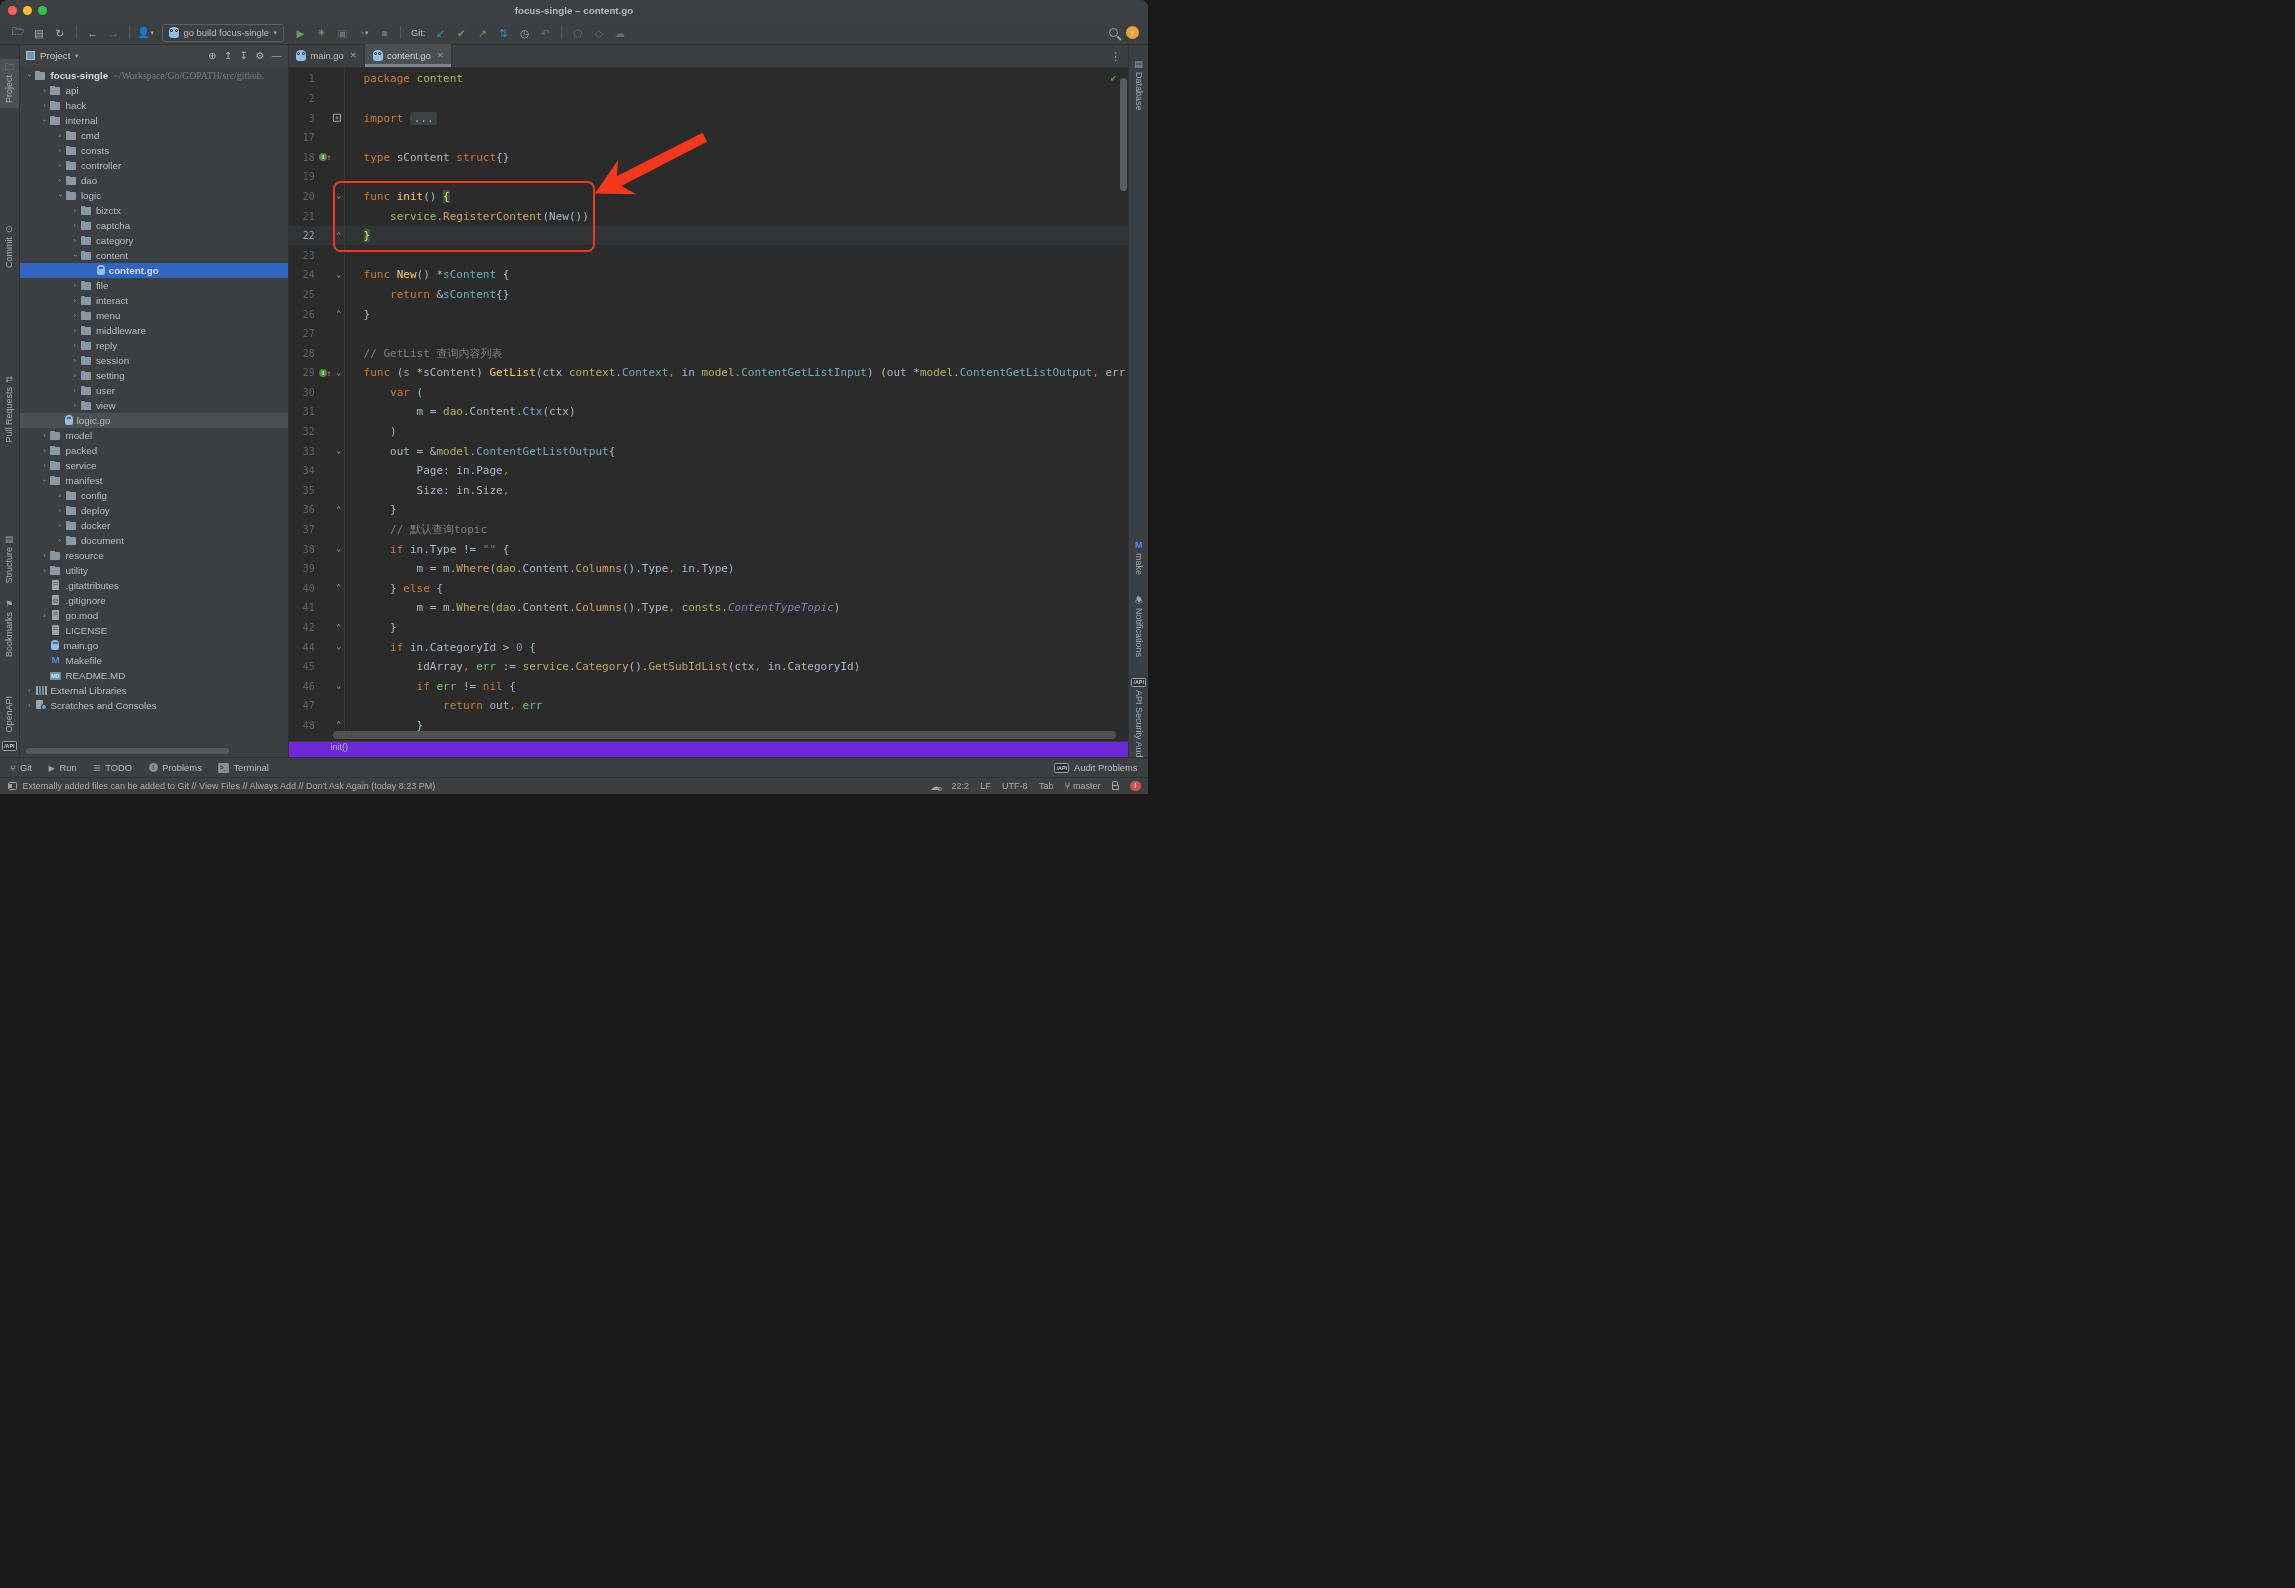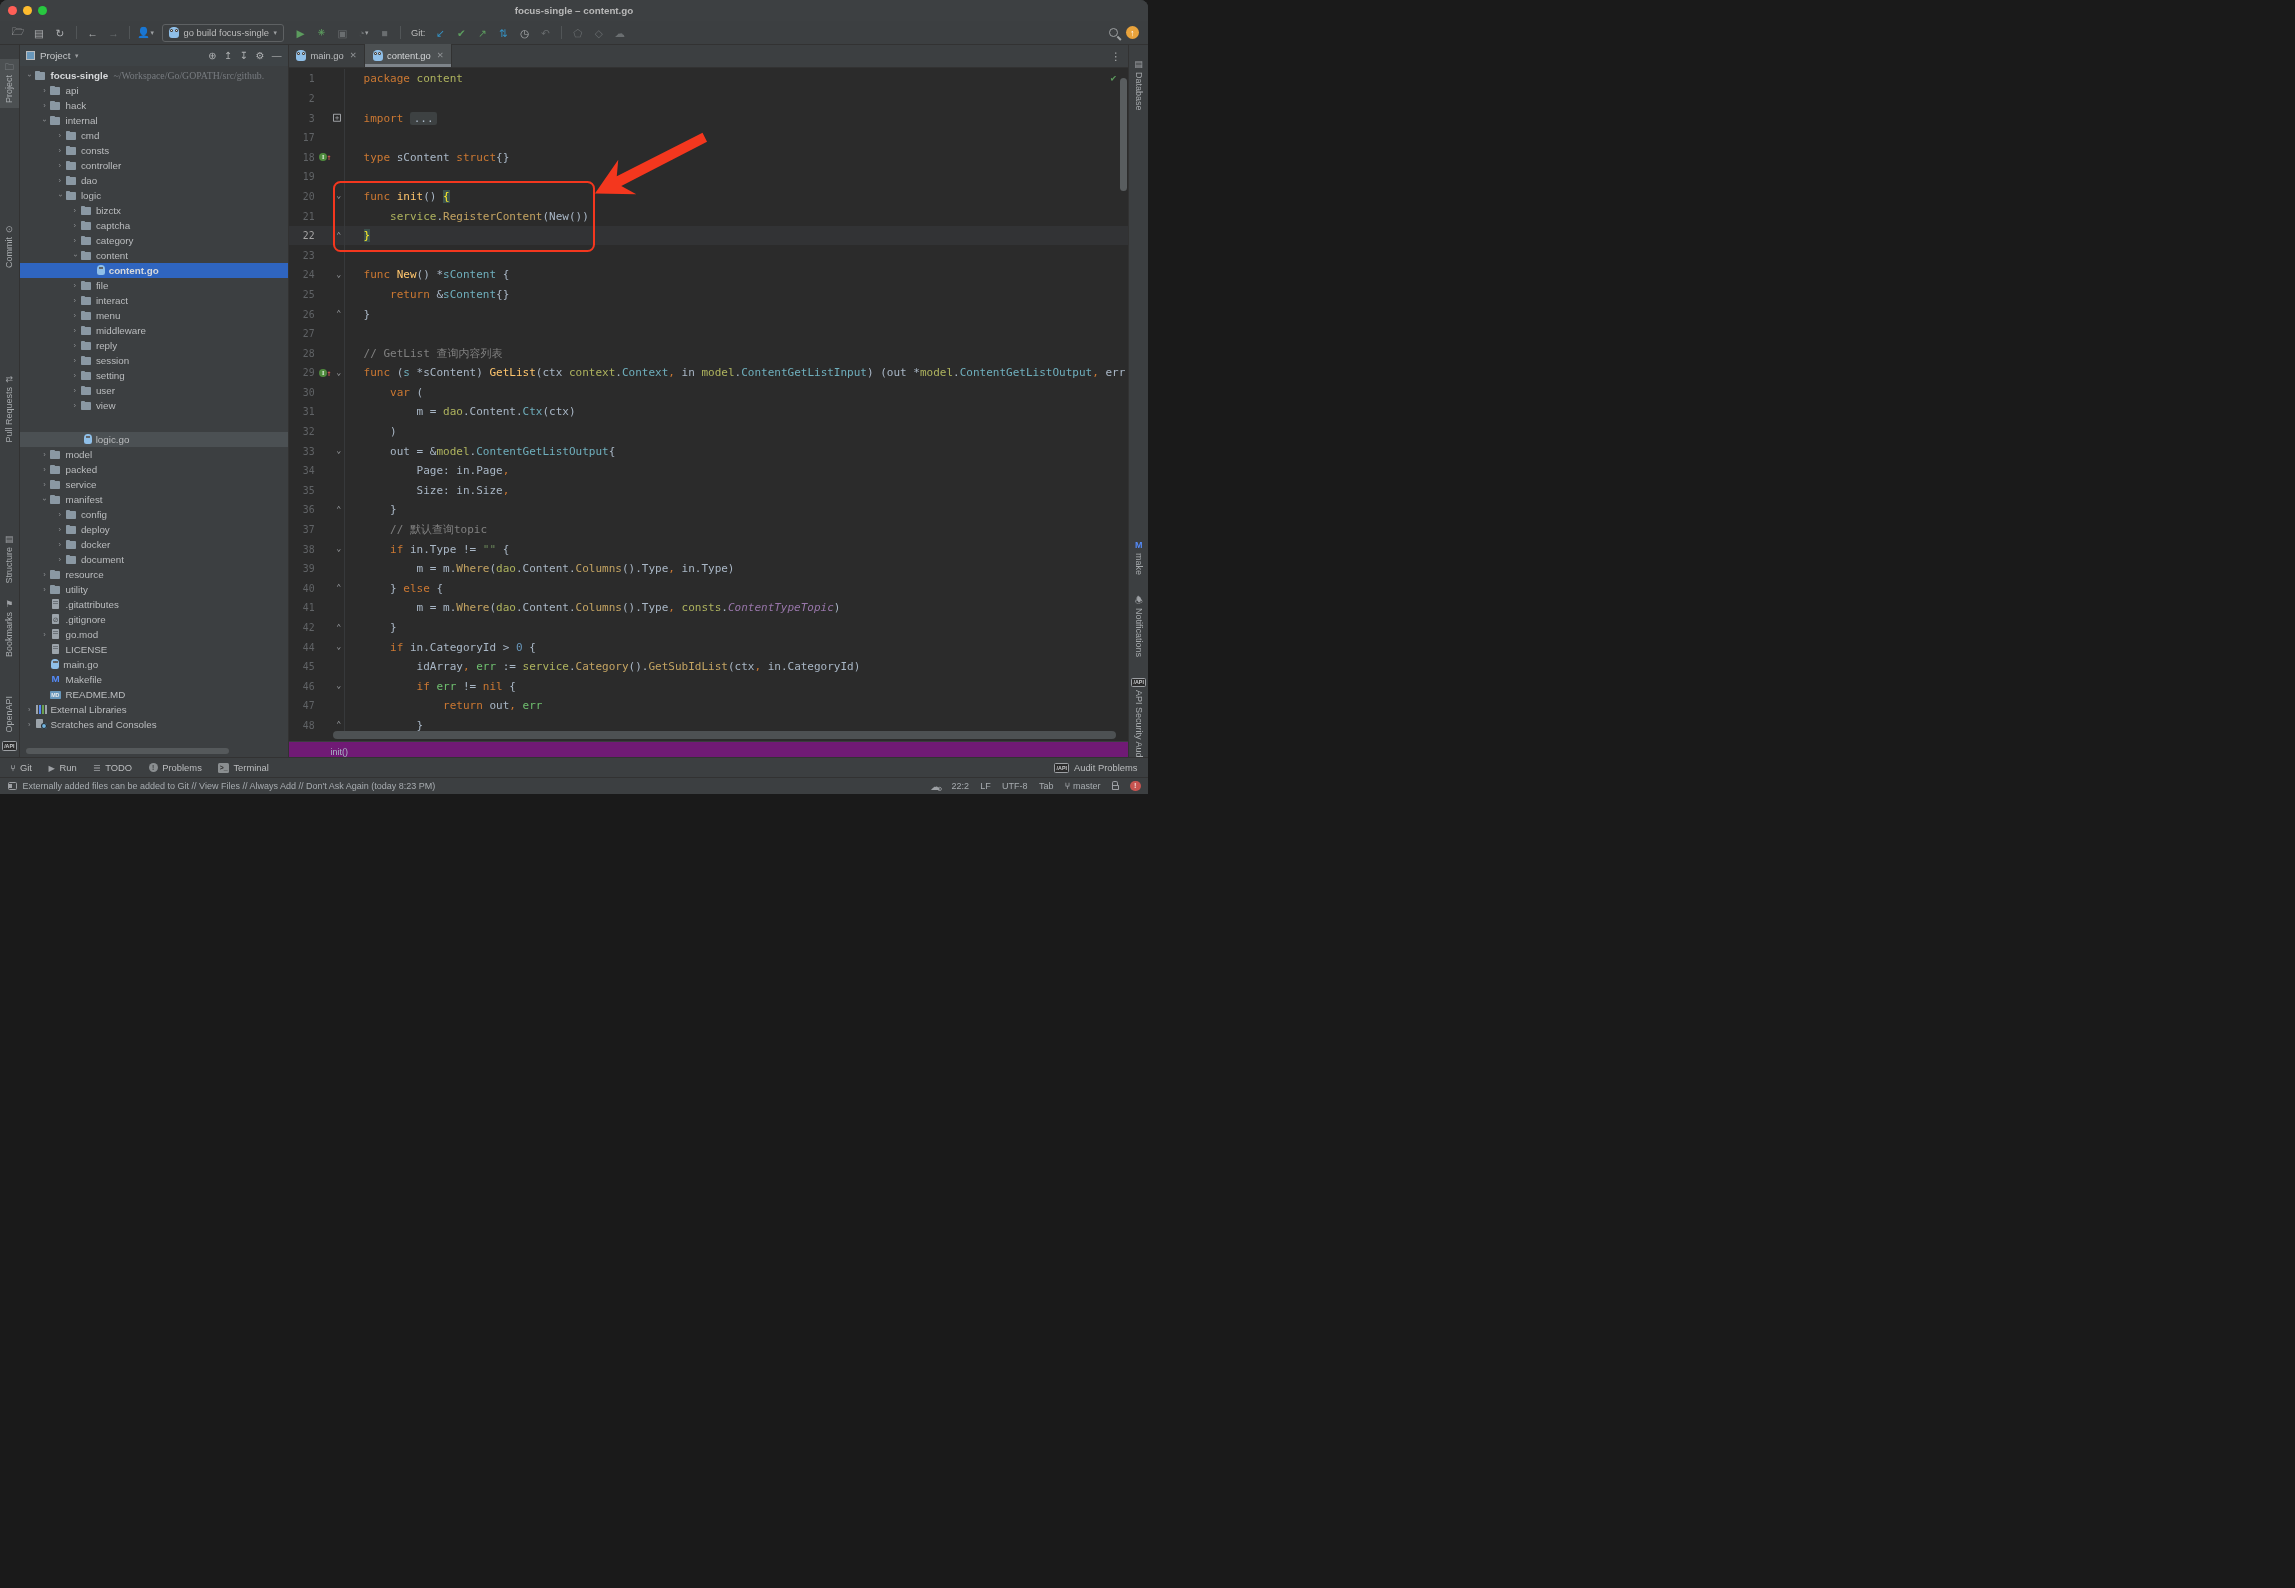--- a/index.html
+++ b/index.html
@@ -99,21 +99,21 @@
   .k{color:#CC7832} .d{color:#A9B7C6} .fn{color:#FFC66D} .ty{color:#6FAFBD} .pk{color:#AEB35E}
   .call{color:#C4A462} .s{color:#6A8759} .num{color:#6897BB} .c{color:#808080} .o{color:#CC7832}
   .e{color:#6FBF6F} .cn{color:#9876AA;font-style:italic}
   .brY{color:#FFEF28;background:#3B514D}
   .foldbox{background:#3D4142;color:#A9B7C6;border-radius:2.3px;padding:0 3.8px}
   .redbox { position:absolute; left:44px; top:113px; width:262px; height:71px; border:2.3px solid #F4371E; border-radius:7.5px; pointer-events:none; }
   .arrow-svg { position:absolute; inset:0; pointer-events:none; }
   .vscroll { position:absolute; right:1.5px; top:10.5px; width:6.8px; height:113px; background:#595D5F; border-radius:3.8px; }
   .okcheck { position:absolute; right:12px; top:4.5px; color:#5C9C5E; font-size:9.8px; }
   .hscroll { position:absolute; left:44px; right:12px; bottom:1.5px; height:8.3px; background:#4D5153; border-radius:4.5px; }
-  .breadcrumbs { height:16.6px; flex:none; background:#701a75; border-top:0.8px solid #3A3C3E; display:flex; align-items:flex-end; padding-left:42px; font-size:9px; color:#A9B7C6; }
+  .breadcrumbs { height:16.6px; flex:none; background:#6d28d9; border-top:0.8px solid #3A3C3E; display:flex; align-items:flex-start; padding-left:42px; font-size:9px; color:#A9B7C6; }
 
   
   .bottombar { height:19.6px; flex:none; background:#3C3F41; border-top:0.8px solid #323232; display:flex; align-items:center; padding:0 10.5px; gap:16.6px; font-size:9.4px; color:#BBBDBF; }
   .bb-item { display:flex; align-items:center; gap:4.5px; }
   .bb-ico { font-size:8.3px; color:#9DA0A4; }
   .term-ico { width:10.5px; height:9.8px; background:#8A8E90; border-radius:1.5px; color:#2B2B2B; font-size:6.8px; font-weight:bold; text-align:center; line-height:9.8px; }
   .prob-ico { width:9px; height:9px; border-radius:50%; background:#8A8E90; color:#3C3F41; font-size:6.8px; font-weight:bold; text-align:center; line-height:9px; }
   .statusbar { height:17px; flex:none; background:#3C3F41; border-top:0.8px solid #323232; display:flex; align-items:center; padding:0 7.5px; font-size:9px; color:#A7ACB0; gap:12px; }
   .sb-msg { display:flex; align-items:center; gap:6px; }
   .sb-winico { width:9px; height:8.3px; border:1.1px solid #9DA0A4; border-radius:1.5px; position:relative; }
@@ -332,21 +332,21 @@
           <div class="trow" style="padding-left: 50px;">
             <span class="chev">›</span>
             <span class="ti ti-folder"></span>
             <span class="lbl">user</span>
           </div>
           <div class="trow" style="padding-left: 50px;">
             <span class="chev">›</span>
             <span class="ti ti-folder"></span>
             <span class="lbl">view</span>
           </div>
-          <div class="trow hov" style="padding-left: 52px; margin-top: 19px;">
+          <div class="trow hov" style="padding-left: 33px;">
             <span class="chev"></span>
             <span class="ti ti-go"></span>
             <span class="lbl">logic.go</span>
           </div>
           <div class="trow" style="padding-left: 19.6px;">
             <span class="chev">›</span>
             <span class="ti ti-folder"></span>
             <span class="lbl">model</span>
           </div>
           <div class="trow" style="padding-left: 19.6px;">

